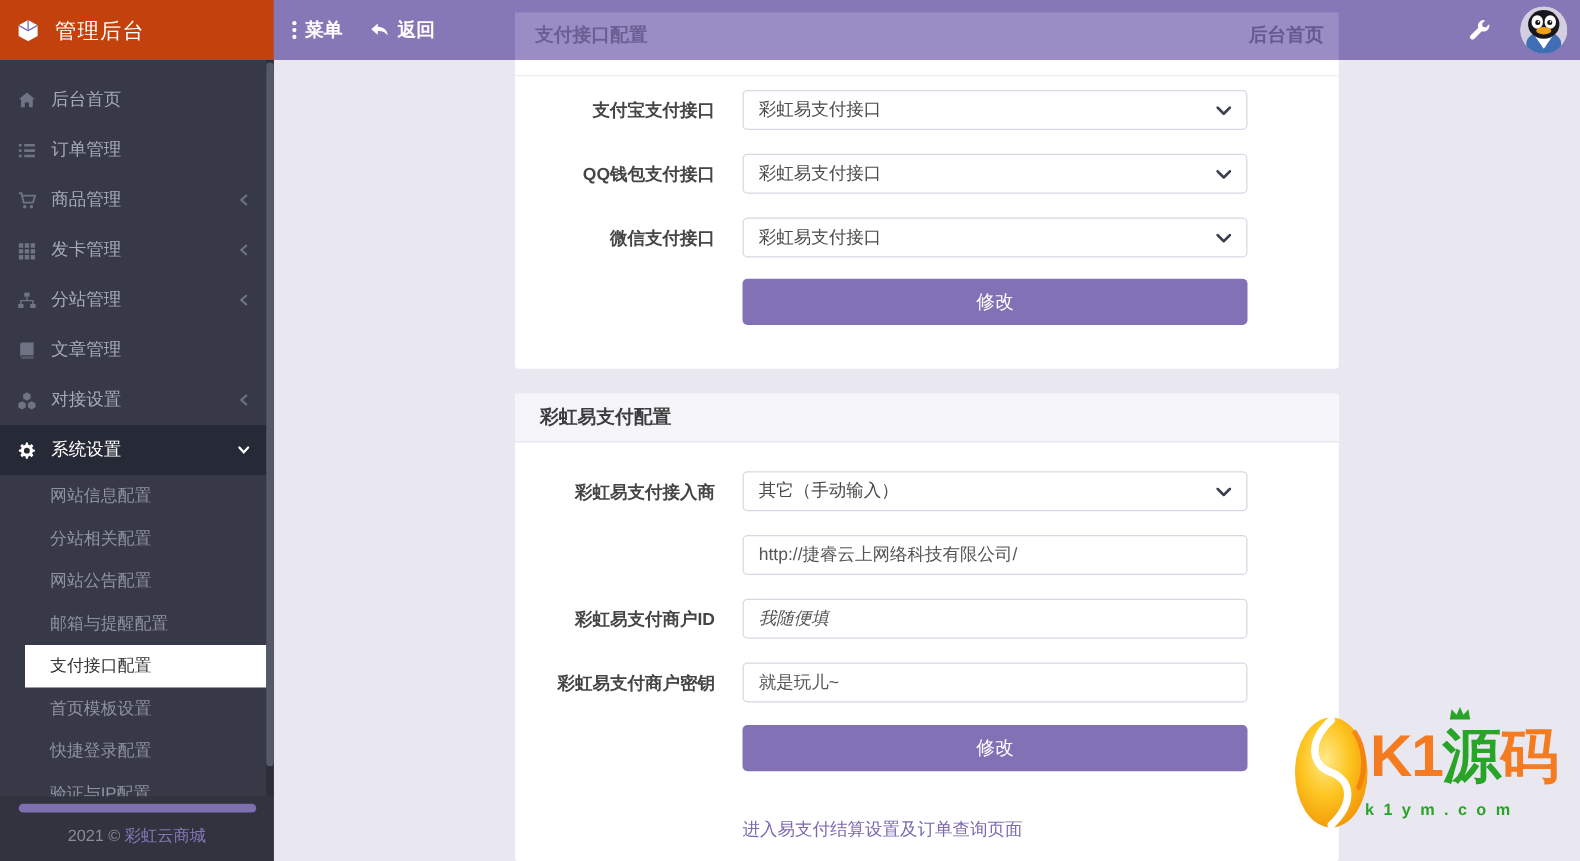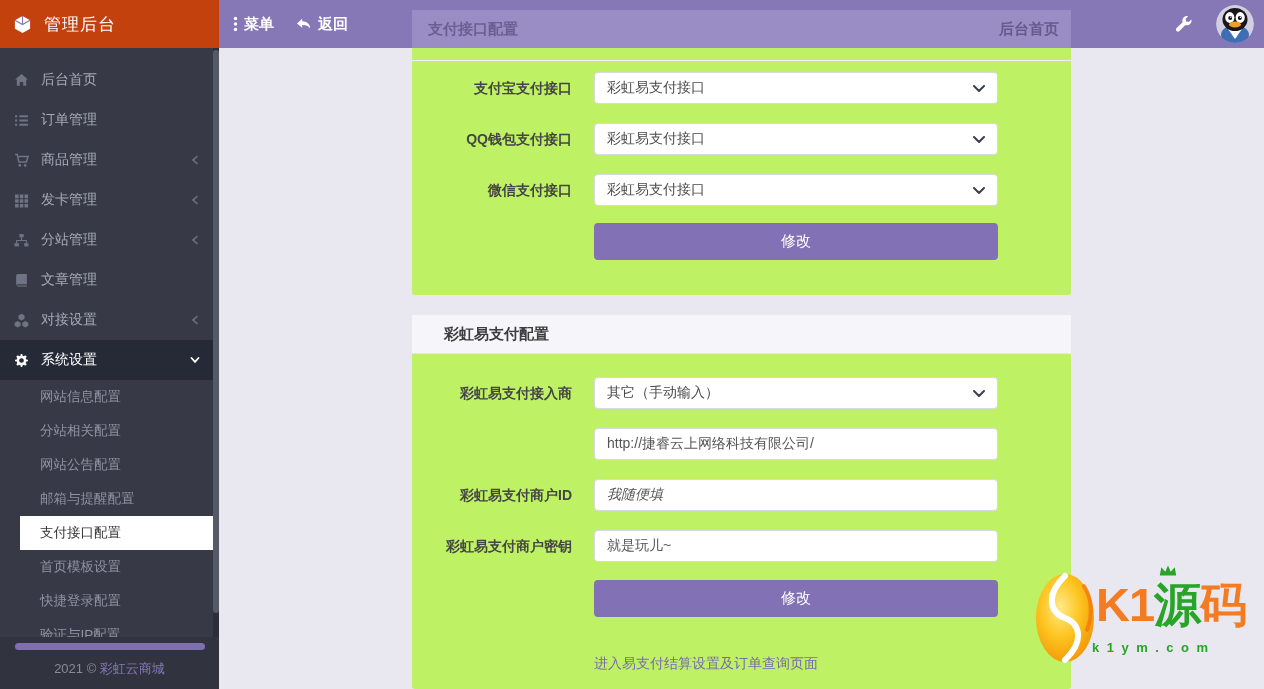--- a/index.html
+++ b/index.html
@@ -34,26 +34,26 @@
   .tint .ptitle{position:absolute;left:16px;top:0;line-height:38px;font-size:15px;font-weight:bold;color:#6b5f92}
   .tint .records{position:absolute;right:12px;top:0;line-height:38px;font-size:15px;font-weight:bold;color:#665a8c;cursor:pointer}
   .tb-left{position:absolute;left:14px;top:0;height:48px;display:flex;align-items:center;color:#fff;font-size:15px;font-weight:600}
   .tb-left .tbi{display:flex;align-items:center;margin-right:6px}
   .tb-left .gap{width:22px}
   .tb-item{display:flex;align-items:center;cursor:pointer}
   .tb-right{position:absolute;right:10px;top:0;height:48px;display:flex;align-items:center}
   .wrench{margin-right:24px;display:flex;cursor:pointer}
   .avatar{width:38px;height:38px;border-radius:50%;overflow:hidden;display:flex;cursor:pointer}
   
-  .card{position:absolute;background:#bef264;border-radius:3px;z-index:4}
+  .card{position:absolute;background:#ffffff;border-radius:3px;z-index:4}
   #card1{left:412px;top:10px;width:659px;height:285px}
   #card1 .chead{height:50px;border-bottom:1px solid #efeef4}
   #card2{left:412px;top:315px;width:659px;height:374px}
   #card2 .chead{height:38px;background:#f6f5fa;border-bottom:1px solid #e7e5ee;
-                line-height:38px;padding-left:32px;font-size:15px;font-weight:bold;color:#3d3d3d}
+                line-height:38px;padding-left:20px;font-size:15px;font-weight:bold;color:#3d3d3d}
   .flabel{position:absolute;left:0;width:160px;text-align:right;font-weight:bold;font-size:14px;
           color:#454545;line-height:32px;white-space:nowrap}
   .sel{position:absolute;left:182px;width:404px;height:32px;box-sizing:border-box;border:1px solid #d8d7e2;
        border-radius:4px;background:#fff;font-size:14px;color:#4a4a4a;display:flex;align-items:center;
        padding:0 30px 0 12px;cursor:pointer}
   .sel .schev{position:absolute;right:12px;top:12px;display:flex}
   .inp{position:absolute;left:182px;width:404px;height:32px;box-sizing:border-box;border:1px solid #d8d7e2;
        border-radius:4px;font-size:14px;color:#555;padding:0 12px;outline:none;background:#fff;font-family:inherit}
   .btn{position:absolute;left:182px;width:404px;height:37px;background:#8272b5;border:none;border-radius:4px;
        color:#fff;font-size:15px;cursor:pointer;font-family:inherit}

